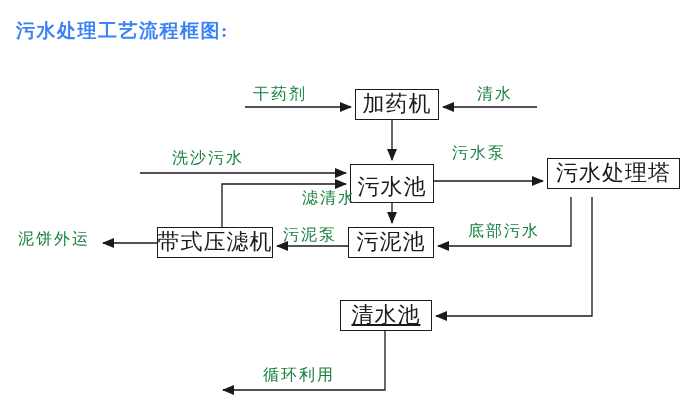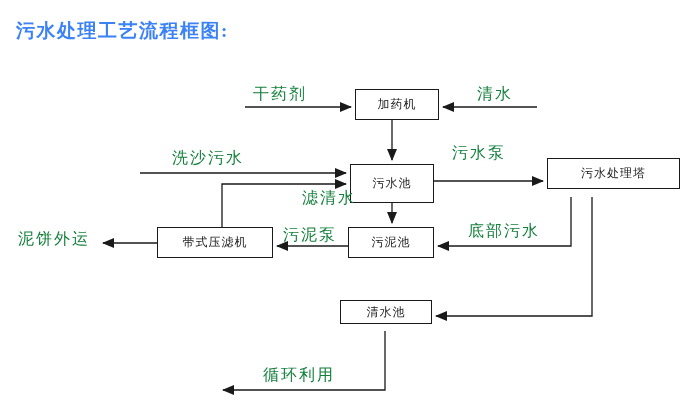--- a/index.html
+++ b/index.html
@@ -33,41 +33,41 @@
     top: 0;
     width: 700px;
     height: 420px;
   }
   .node {
     position: absolute;
     box-sizing: border-box;
     border: 1.6px solid #1a1a1a;
     background: #ffffff;
     display: flex;
-    align-items: center;
+    align-items: flex-end;
     justify-content: center;
-    font-size: 12px;
+    font-size: 22px;
     letter-spacing: 1px;
     color: #1a1a1a;
     white-space: nowrap;
   }
   .flow-label {
     position: absolute;
     font-size: 16px;
     letter-spacing: 2px;
     color: #15803d;
     white-space: nowrap;
   }
   
   .n-dosing   { left: 355px; top:  89px; width:  84px; height: 31px; }
   .n-sewage   { left: 350px; top: 164px; width:  84px; height: 39px; }
   .n-tower    { left: 547px; top: 158px; width: 133px; height: 31px; }
   .n-press    { left: 157px; top: 227px; width: 116px; height: 31px; }
   .n-sludge   { left: 348px; top: 227px; width:  86px; height: 31px; }
-  .n-clean    { left: 340px; top: 300px; width:  92px; height: 24px; }
+  .n-clean    { left: 340px; top: 300px; width:  92px; height: 31px; text-decoration: underline; }
   
   .l-dry      { left: 253px; top:  84px; }
   .l-cw       { left: 477px; top:  84px; }
   .l-sand     { left: 172px; top: 148px; }
   .l-spump    { left: 452px; top: 143px; text-align: center; }
   .l-filt     { left: 256px; top: 188px; margin-left: 46px; }
   .l-bottom   { left: 468px; top: 221px; }
   .l-slpump   { left: 283px; top: 225px; }
   .l-mudcake  { left:  18px; top: 229px; }
   .l-recycle  { left: 263px; top: 365px; }

